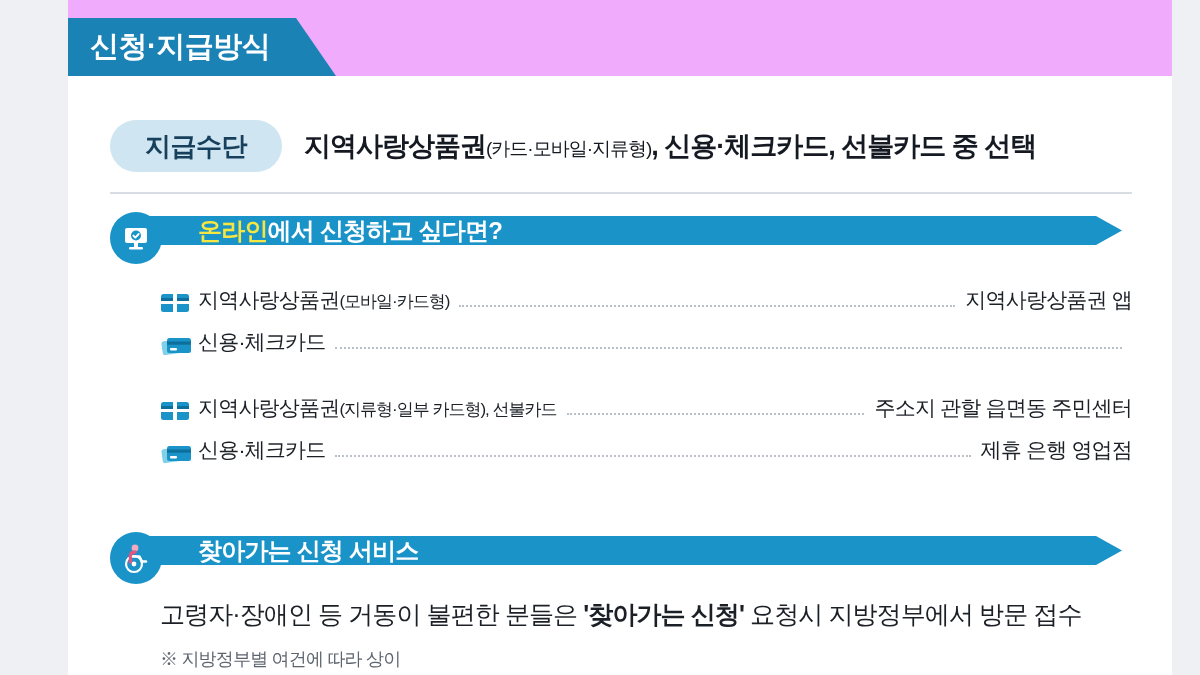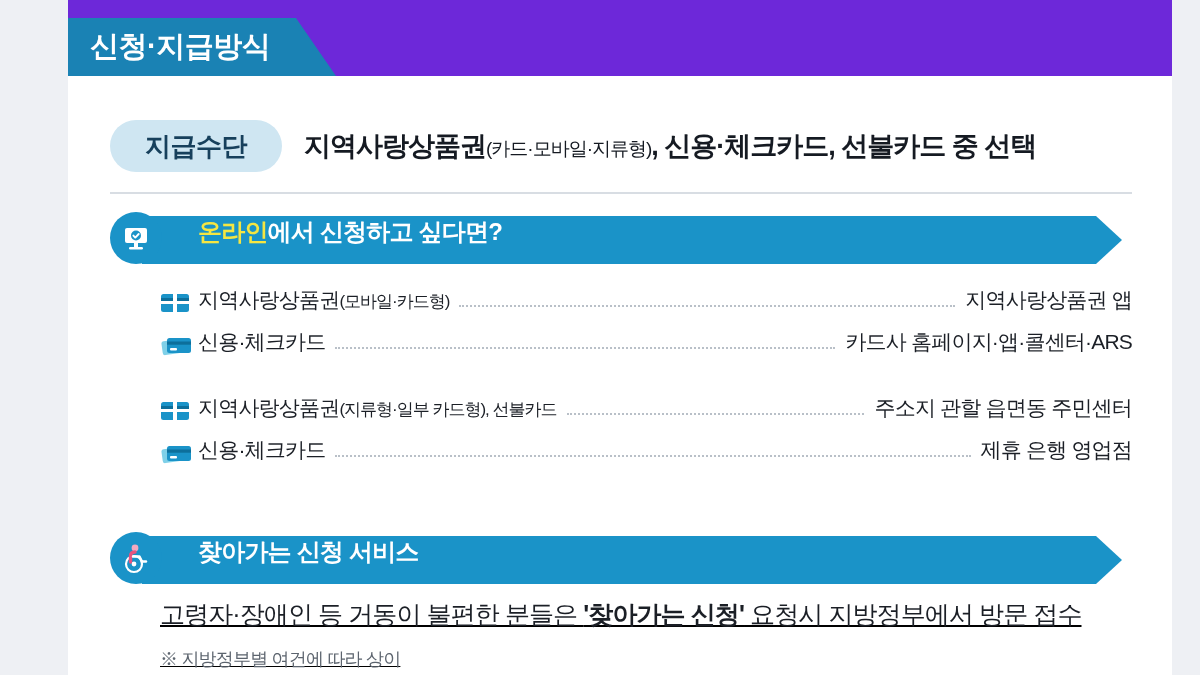--- a/index.html
+++ b/index.html
@@ -12,21 +12,21 @@
     height: 675px;
     font-family: "Liberation Sans", sans-serif;
     overflow: hidden;
     position: relative;
   }
 
   
   #page {
     position: absolute;
     inset: 0;
-    background: #6d28d9;
+    background: #f0abfc;
   }
   .side-left {
     position: absolute;
     left: 0; top: 0; bottom: 0;
     width: 68px;
     background: #eef0f4;
   }
   .side-right {
     position: absolute;
     right: 0; top: 0; bottom: 0;
@@ -142,25 +142,25 @@
     background: #1a93c8;
     display: flex;
     align-items: center;
     justify-content: center;
     z-index: 3;
   }
   .banner {
     position: absolute;
     left: 32px;
     top: 4px;
-    height: 48px;
+    height: 29px;
     width: 980px;
     background: #1a93c8;
     display: flex;
-    align-items: flex-start;
+    align-items: center;
     box-sizing: border-box;
     padding-left: 56px;
     clip-path: polygon(0 0, calc(100% - 26px) 0, 100% 50%, calc(100% - 26px) 100%, 0 100%);
   }
   .banner .btxt {
     font-size: 24px;
     font-weight: bold;
     color: #ffffff;
     letter-spacing: -0.8px;
     white-space: nowrap;
@@ -303,21 +303,20 @@
           <div class="ic">
             <svg width="34" height="24" viewBox="0 0 34 24">
               <rect x="2" y="8" width="23" height="14" rx="2.5" fill="#7fd0e8" transform="rotate(-8 13 15)"></rect>
               <rect x="7" y="6" width="24" height="15" rx="2.5" fill="#1a93c8"></rect>
               <rect x="7" y="9.5" width="24" height="3.2" fill="#0d6f9b"></rect>
               <rect x="10" y="16" width="7" height="2.4" rx="1" fill="#ffffff"></rect>
             </svg>
           </div>
           <div class="lbl"><span>신용·체크카드</span><span class="sm"></span></div>
           <div class="leader"></div>
-          <div class="val">카드사 홈페이지·앱·콜센터·ARS</div>
         </div>
 
       </div>
     </div>
 
     <div class="section" style="top:296px;">
       <div class="items">
 
         <div class="item">
           <div class="ic">
@@ -345,21 +344,21 @@
             </svg>
           </div>
           <div class="lbl"><span>신용·체크카드</span><span class="sm"></span></div>
           <div class="leader"></div>
           <div class="val">제휴 은행 영업점</div>
         </div>
 
       </div>
     </div>
 
-    <div class="section" style="top:456px;text-decoration:underline;">
+    <div class="section" style="top:456px;">
       <div class="sec-head">
         <div class="circle-icon">
           <svg width="34" height="34" viewBox="0 0 34 34">
             <circle cx="15" cy="23" r="8" fill="none" stroke="#ffffff" stroke-width="2.2"></circle>
             <circle cx="15" cy="23" r="2.4" fill="#ffffff"></circle>
             <circle cx="16" cy="7" r="3.4" fill="#f4a9c0"></circle>
             <path d="M16 11c-3 0-4.5 2-4.5 4.5V21" stroke="#e8547f" stroke-width="3.4" fill="none" stroke-linecap="round"></path>
             <path d="M14 15.5h6.5l2.5 5" stroke="#ffffff" stroke-width="2.4" fill="none" stroke-linecap="round" stroke-linejoin="round"></path>
             <path d="M23 20.5h4" stroke="#ffffff" stroke-width="2.4" fill="none" stroke-linecap="round"></path>
           </svg>

